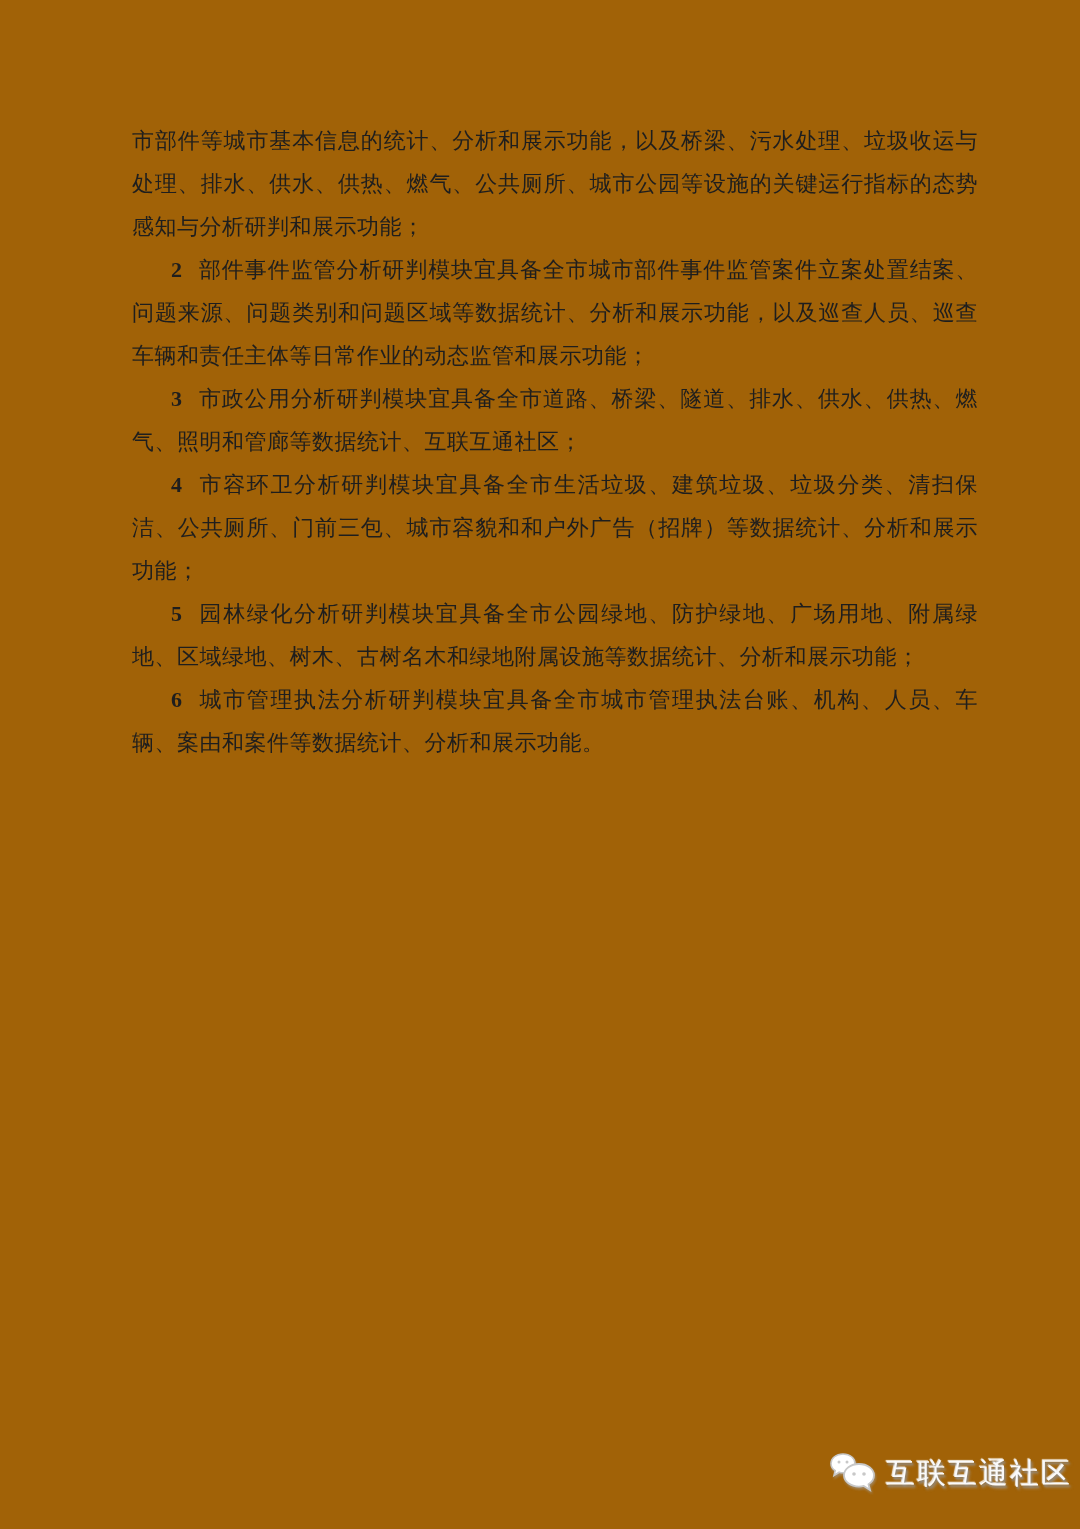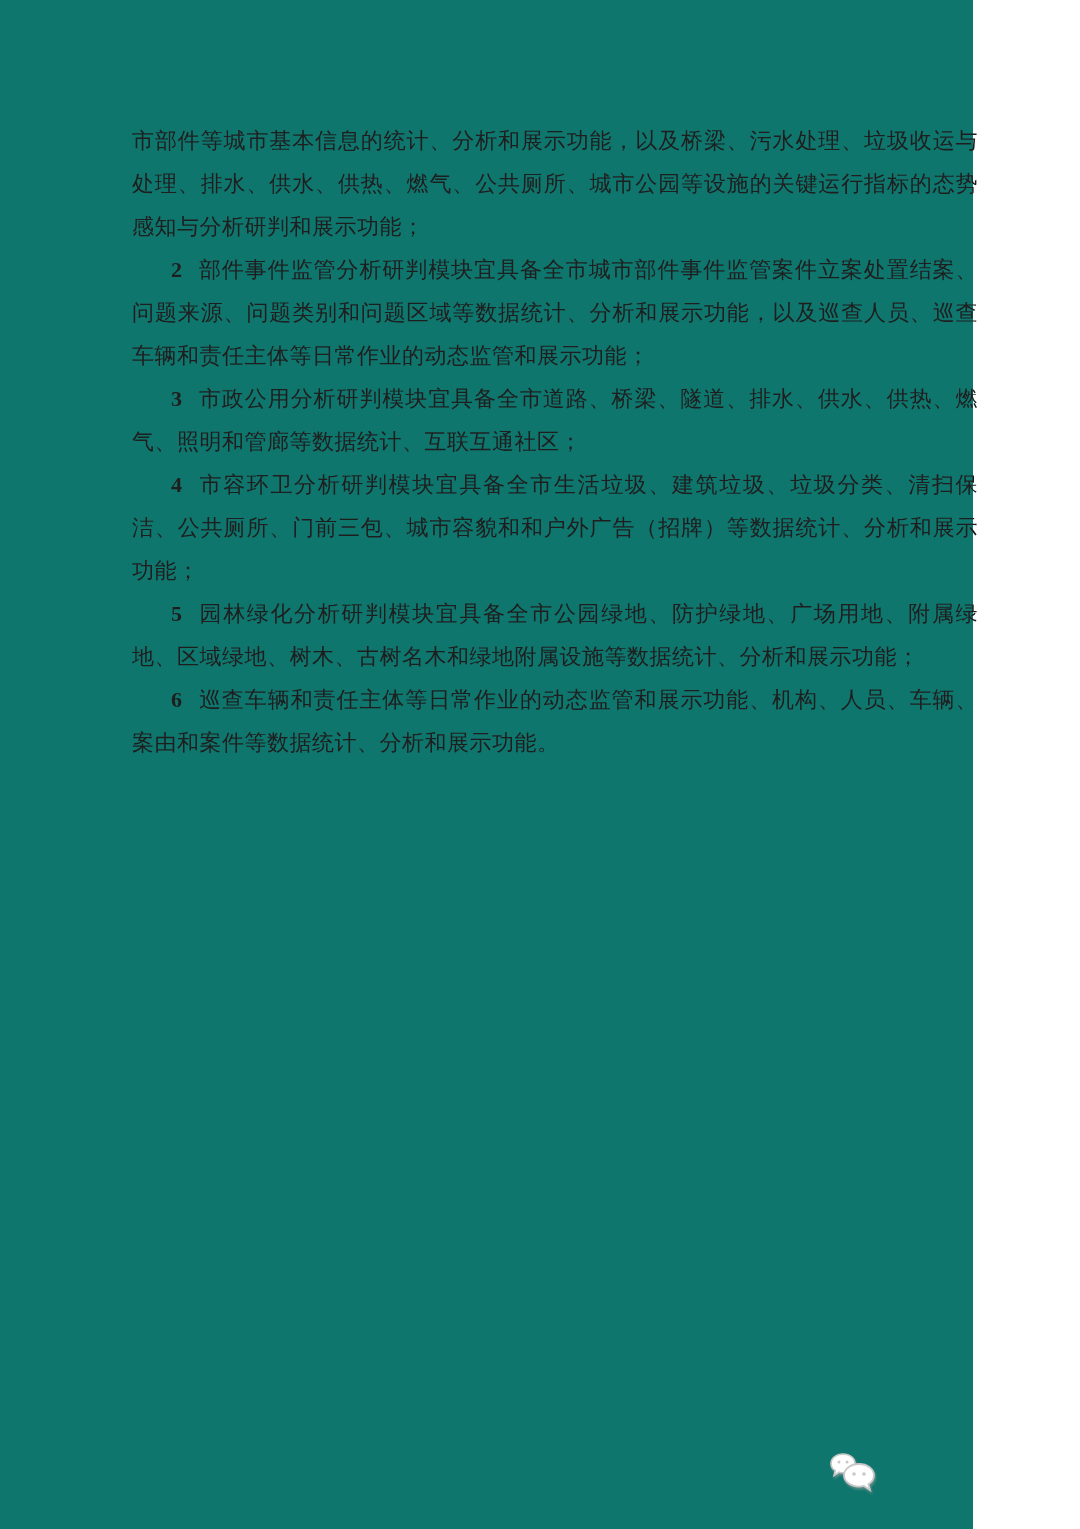--- a/index.html
+++ b/index.html
@@ -4,22 +4,22 @@
 <style>
   html, body { margin: 0; padding: 0; }
   body {
     width: 1080px; height: 1529px;
     background: #ffffff;
     font-family: "Liberation Serif", "DejaVu Serif", serif;
     overflow: hidden;
   }
   .page {
     position: relative;
-    width: 973px; height: 1529px;
-    background: #0f766e;
+    width: 1080px; height: 1529px;
+    background: #a16207;
   }
   .text-block {
     position: absolute;
     left: 132px; top: 119px;
     width: 846px;
     font-size: 22px;
     line-height: 43px;
     color: #1e1e1e;
     text-align: justify;
     letter-spacing: 0.5px;
@@ -59,35 +59,36 @@
 <body style="background: rgb(255, 255, 255);">
 
 <div class="page">
 
   <div class="text-block" style="color: rgb(30, 30, 30);">
       <p class="para"><span>市部件等城市基本信息的统计、分析和展示功能，以及桥梁、污水处理、垃圾收运与处理、排水、供水、供热、燃气、公共厕所、城市公园等设施的关键运行指标的态势感知与分析研判和展示功能；</span></p>
       <p class="para numbered"><b class="num">2</b><span>部件事件监管分析研判模块宜具备全市城市部件事件监管案件立案处置结案、问题来源、问题类别和问题区域等数据统计、分析和展示功能，以及巡查人员、巡查车辆和责任主体等日常作业的动态监管和展示功能；</span></p>
       <p class="para numbered"><b class="num">3</b><span>市政公用分析研判模块宜具备全市道路、桥梁、隧道、排水、供水、供热、燃气、照明和管廊等数据统计、互联互通社区；</span></p>
       <p class="para numbered"><b class="num">4</b><span>市容环卫分析研判模块宜具备全市生活垃圾、建筑垃圾、垃圾分类、清扫保洁、公共厕所、门前三包、城市容貌和和户外广告（招牌）等数据统计、分析和展示功能；</span></p>
       <p class="para numbered"><b class="num">5</b><span>园林绿化分析研判模块宜具备全市公园绿地、防护绿地、广场用地、附属绿地、区域绿地、树木、古树名木和绿地附属设施等数据统计、分析和展示功能；</span></p>
-      <p class="para numbered"><b class="num">6</b><span>巡查车辆和责任主体等日常作业的动态监管和展示功能、机构、人员、车辆、案由和案件等数据统计、分析和展示功能。</span></p>
+      <p class="para numbered"><b class="num">6</b><span>城市管理执法分析研判模块宜具备全市城市管理执法台账、机构、人员、车辆、案由和案件等数据统计、分析和展示功能。</span></p>
     </div>
 
   <div class="watermark">
     <span class="wm-icon">
       <svg width="50" height="46" viewBox="0 0 50 46" xmlns="http://www.w3.org/2000/svg">
 
         <g fill="#ffffff" stroke="#c8c8c8" stroke-width="1.6">
           <path d="M15 3 C8 3 3 7.2 3 12.4 C3 15.4 4.6 18 7.2 19.7 L6 24.5 L11.2 21.2 C12.4 21.6 13.7 21.8 15 21.8 C22 21.8 27 17.6 27 12.4 C27 7.2 22 3 15 3 Z"></path>
         </g>
         <circle cx="11" cy="11" r="1.5" fill="#c8c8c8"></circle>
         <circle cx="19" cy="11" r="1.5" fill="#c8c8c8"></circle>
 
         <g fill="#ffffff" stroke="#c8c8c8" stroke-width="1.8">
           <path d="M31 13 C22.7 13 16 18 16 24.3 C16 30.6 22.7 35.6 31 35.6 C32.7 35.6 34.3 35.4 35.8 34.9 L42 39 L40.5 33.3 C43.8 31.2 46 27.9 46 24.3 C46 18 39.3 13 31 13 Z"></path>
         </g>
         <circle cx="26" cy="23" r="1.8" fill="#c8c8c8"></circle>
         <circle cx="36" cy="23" r="1.8" fill="#c8c8c8"></circle>
       </svg>
     </span>
+    <span class="wm-text" style="color: rgb(250, 250, 250);">互联互通社区</span>
   </div>
 
 </div>
 
 </body></html>

